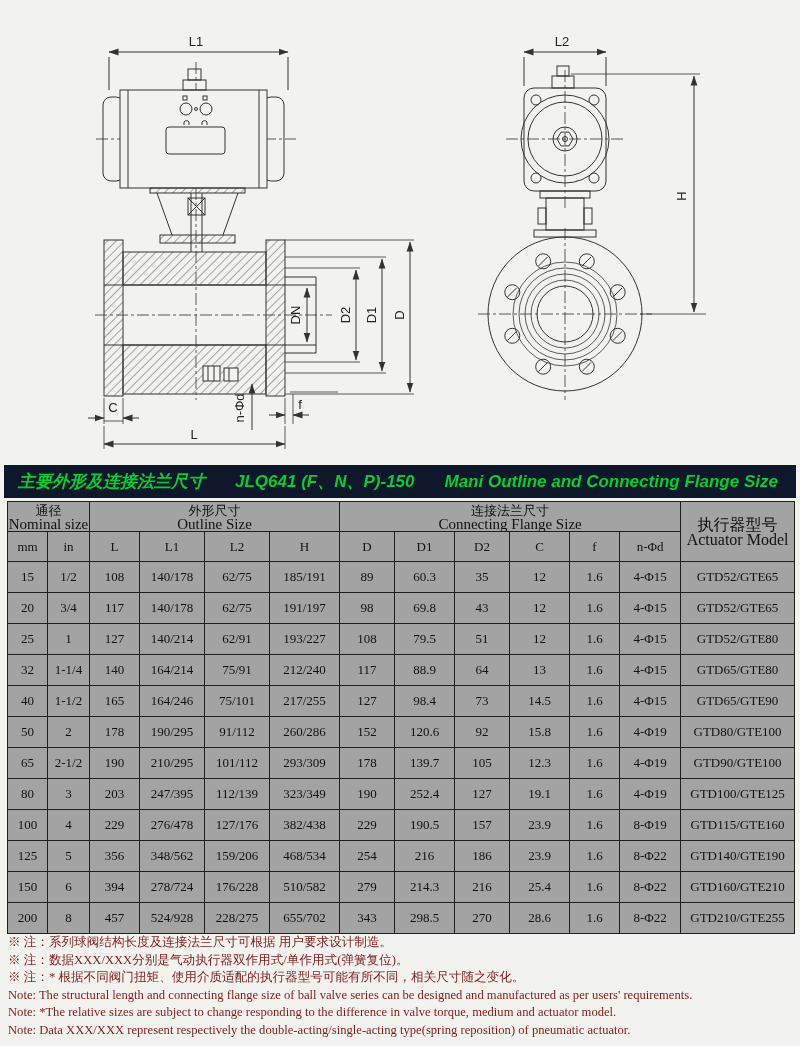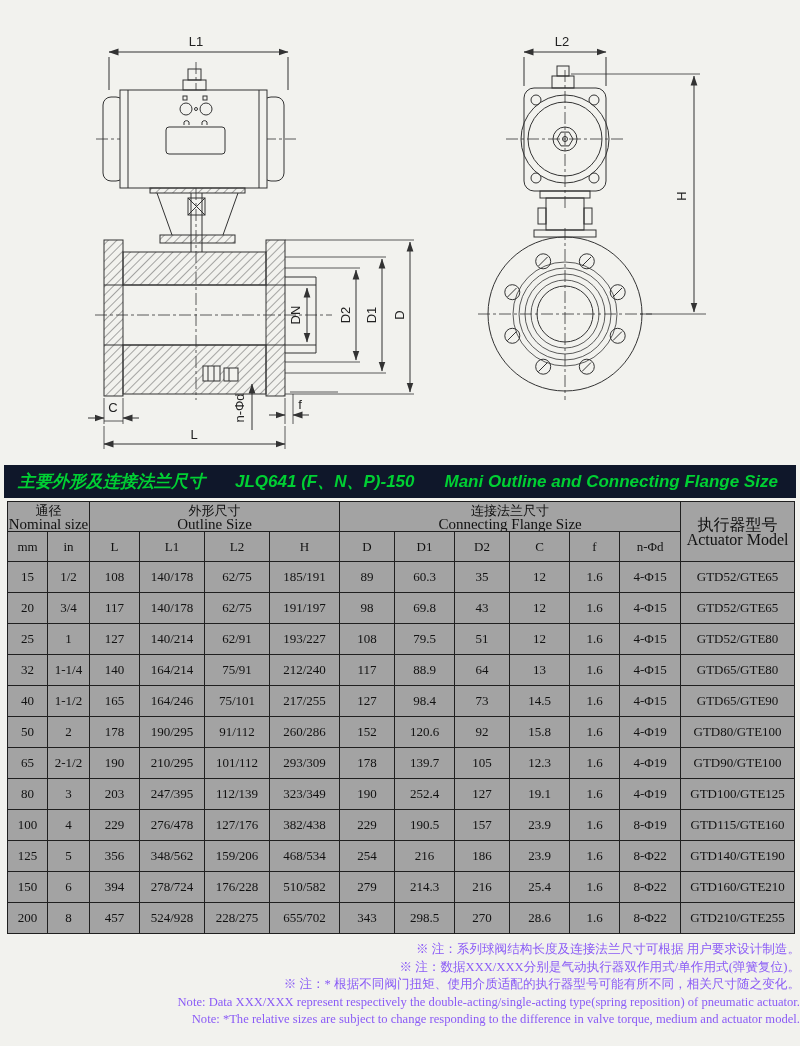--- a/index.html
+++ b/index.html
@@ -24,21 +24,21 @@
   table.dims th, table.dims td{
     border:1px solid #1f1f1f;padding:0;font-weight:normal;
     overflow:hidden;white-space:nowrap;
   }
   table.dims thead tr{height:30px;}
   table.dims tbody tr{height:31px;}
   .grp-zh{font-size:13px;line-height:15px;}
   .grp-en{font-size:15px;line-height:12px;}
   .act-zh{font-size:16px;line-height:16px;}
   .act-en{font-size:16px;line-height:14px;}
-  .notes{margin:7px 0 0 8px;font-size:12.6px;line-height:17.6px;color:#8b5cf6;text-align:right;}
+  .notes{margin:0 0 0 8px;font-size:12.6px;line-height:17.6px;color:#7f1d1d;}
   .note-line{white-space:nowrap;}
   svg text{font-family:"Liberation Sans","DejaVu Sans",sans-serif;font-size:13px;fill:#222;stroke:none;}
 </style>
 </head>
 <body>
 
 <div class="drawing-wrap">
 <svg width="800" height="464" viewBox="0 0 800 464">
   <defs>
     <marker id="ar" viewBox="0 0 10 10" refX="9.5" refY="5" markerWidth="10" markerHeight="10" orient="auto-start-reverse">
@@ -449,15 +449,16 @@
         <td>8-Φ22</td>
         <td>GTD210/GTE255</td>
       </tr>
     </tbody>
 </table>
 
 <div class="notes">
     <div class="note-line">※ 注：系列球阀结构长度及连接法兰尺寸可根据 用户要求设计制造。</div>
     <div class="note-line">※ 注：数据XXX/XXX分别是气动执行器双作用式/单作用式(弹簧复位)。</div>
     <div class="note-line">※ 注：* 根据不同阀门扭矩、使用介质适配的执行器型号可能有所不同，相关尺寸随之变化。</div>
+    <div class="note-line">Note: The structural length and connecting flange size of ball valve series can be designed and manufactured as per users' requirements.</div>
+    <div class="note-line">Note: *The relative sizes are subject to change responding to the difference in valve torque, medium and actuator model.</div>
     <div class="note-line">Note: Data XXX/XXX represent respectively the double-acting/single-acting type(spring reposition) of pneumatic actuator.</div>
-    <div class="note-line">Note: *The relative sizes are subject to change responding to the difference in valve torque, medium and actuator model.</div>
   </div>
 
 </body></html>

